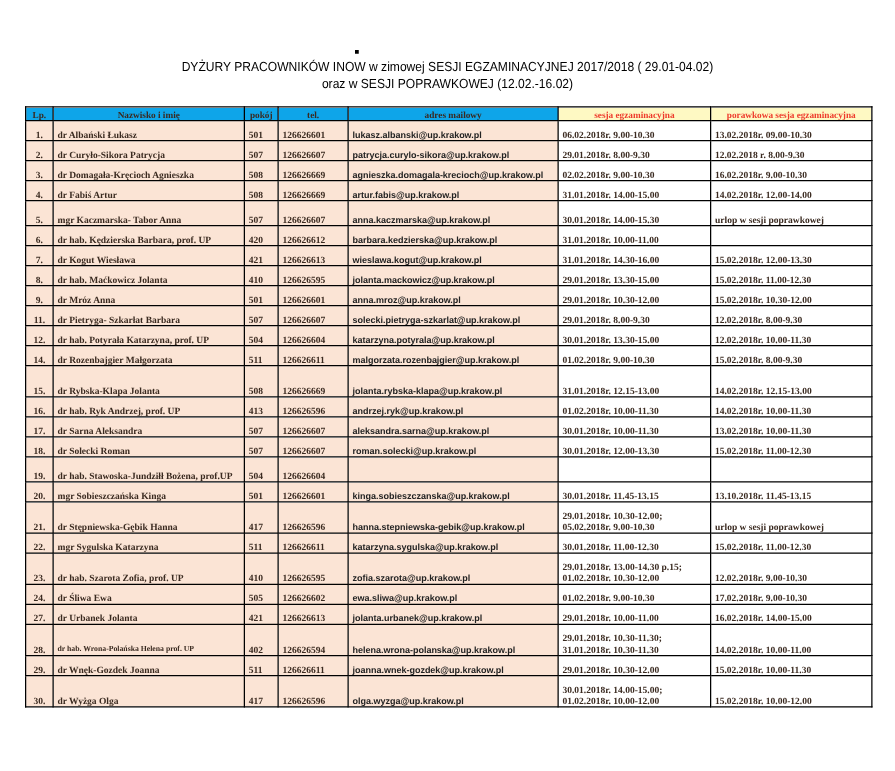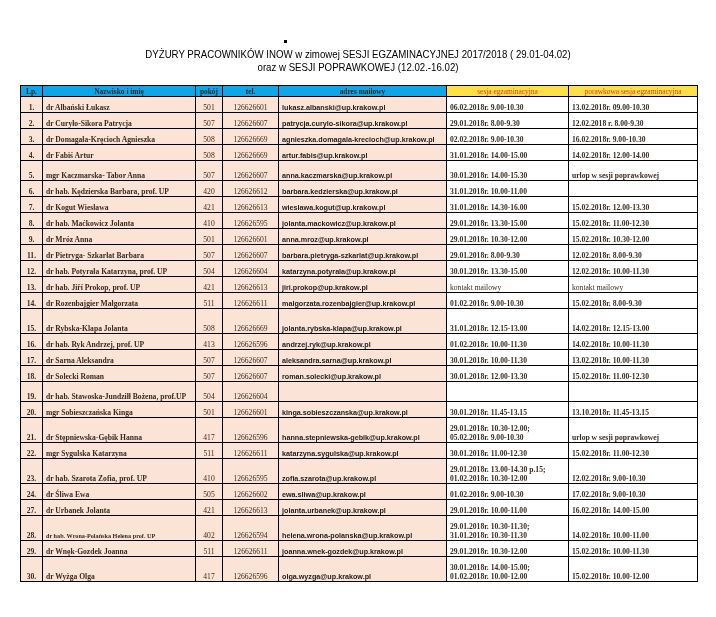--- a/index.html
+++ b/index.html
@@ -4,28 +4,28 @@
 <style>
   html, body { margin:0; padding:0; background:#ffffff; }
   body { width:716px; height:617px; position:relative; overflow:hidden; font-family:"Liberation Sans", sans-serif; }
   .dot { position:absolute; left:284px; top:40px; width:3px; height:3px; background:#000; }
   .title { position:absolute; left:0; width:716px; text-align:center; font-family:"Liberation Sans", sans-serif; font-size:10.5px; color:#000; transform:scaleX(0.92); transform-origin:center; }
   .t1 { top:48px; }
   .t2 { top:61px; }
   table { position:absolute; left:20px; top:85px; border-collapse:collapse; table-layout:fixed; width:677px; }
   td, th { border:1px solid #000; padding:0 3px; overflow:hidden; white-space:nowrap; font-size:7.6px; line-height:9px; vertical-align:bottom; }
   th { height:10px; font-family:"Liberation Serif", serif; font-weight:bold; color:#3a2a20; background:#0ea5e9; text-align:center; font-size:7.4px; vertical-align:middle; }
-  th.red { color:#ee3b2c; background:#fde047; font-weight:normal; }
+  th.red { color:#ee3b2c; background:#fef9c3; font-weight:bold; }
   td { height:15px; }
   td.peach { background:#fbe4d5; }
   td.white { background:#ffffff; }
   td.lp { text-align:center; font-family:"Liberation Serif", serif; font-weight:bold; color:#3a2a20; }
   td.name { font-family:"Liberation Serif", serif; font-weight:bold; color:#3a2a20; }
   td.name.small { font-size:6.2px; }
-  td.num { text-align:center; font-family:"Liberation Serif", serif; font-weight:normal; color:#3a2a20; }
+  td.num { font-family:"Liberation Serif", serif; font-weight:bold; color:#3a2a20; }
   td.mail { font-family:"Liberation Sans", sans-serif; font-weight:bold; color:#222; font-size:7.2px;margin-top:22px; }
   td.date { font-family:"Liberation Serif", serif; font-weight:bold; color:#3a2a20; white-space:normal; }
   td.date.light { font-weight:normal; }
   tr.tall td { height:24px; }
   tr.mid td { height:19px; }
 </style>
 </head>
 <body>
 
 <div class="dot"></div>
@@ -133,41 +133,32 @@
         <td class="peach num">126626601</td>
         <td class="peach mail">anna.mroz@up.krakow.pl</td>
         <td class="white date">29.01.2018r. 10.30-12.00</td>
         <td class="white date">15.02.2018r. 10.30-12.00</td>
       </tr>
       <tr>
         <td class="peach lp">11.</td>
         <td class="peach name">dr  Pietryga- Szkarłat Barbara</td>
         <td class="peach num">507</td>
         <td class="peach num">126626607</td>
-        <td class="peach mail">barbara.pietryga-szkarlat@up.krakow.pl</td>
+        <td class="peach mail">solecki.pietryga-szkarlat@up.krakow.pl</td>
         <td class="white date">29.01.2018r.  8.00-9.30</td>
         <td class="white date">12.02.2018r. 8.00-9.30</td>
       </tr>
       <tr>
         <td class="peach lp">12.</td>
         <td class="peach name">dr hab. Potyrała Katarzyna, prof. UP</td>
         <td class="peach num">504</td>
         <td class="peach num">126626604</td>
         <td class="peach mail">katarzyna.potyrala@up.krakow.pl</td>
         <td class="white date">30.01.2018r. 13.30-15.00</td>
         <td class="white date">12.02.2018r. 10.00-11.30</td>
-      </tr>
-      <tr>
-        <td class="peach lp">13.</td>
-        <td class="peach name">dr hab. Jiří Prokop, prof. UP</td>
-        <td class="peach num">421</td>
-        <td class="peach num">126626613</td>
-        <td class="peach mail">jiri.prokop@up.krakow.pl</td>
-        <td class="white date light">kontakt mailowy</td>
-        <td class="white date light">kontakt mailowy</td>
       </tr>
       <tr>
         <td class="peach lp">14.</td>
         <td class="peach name">dr Rozenbajgier Małgorzata</td>
         <td class="peach num">511</td>
         <td class="peach num">126626611</td>
         <td class="peach mail">malgorzata.rozenbajgier@up.krakow.pl</td>
         <td class="white date">01.02.2018r. 9.00-10.30</td>
         <td class="white date">15.02.2018r. 8.00-9.30</td>
       </tr>

